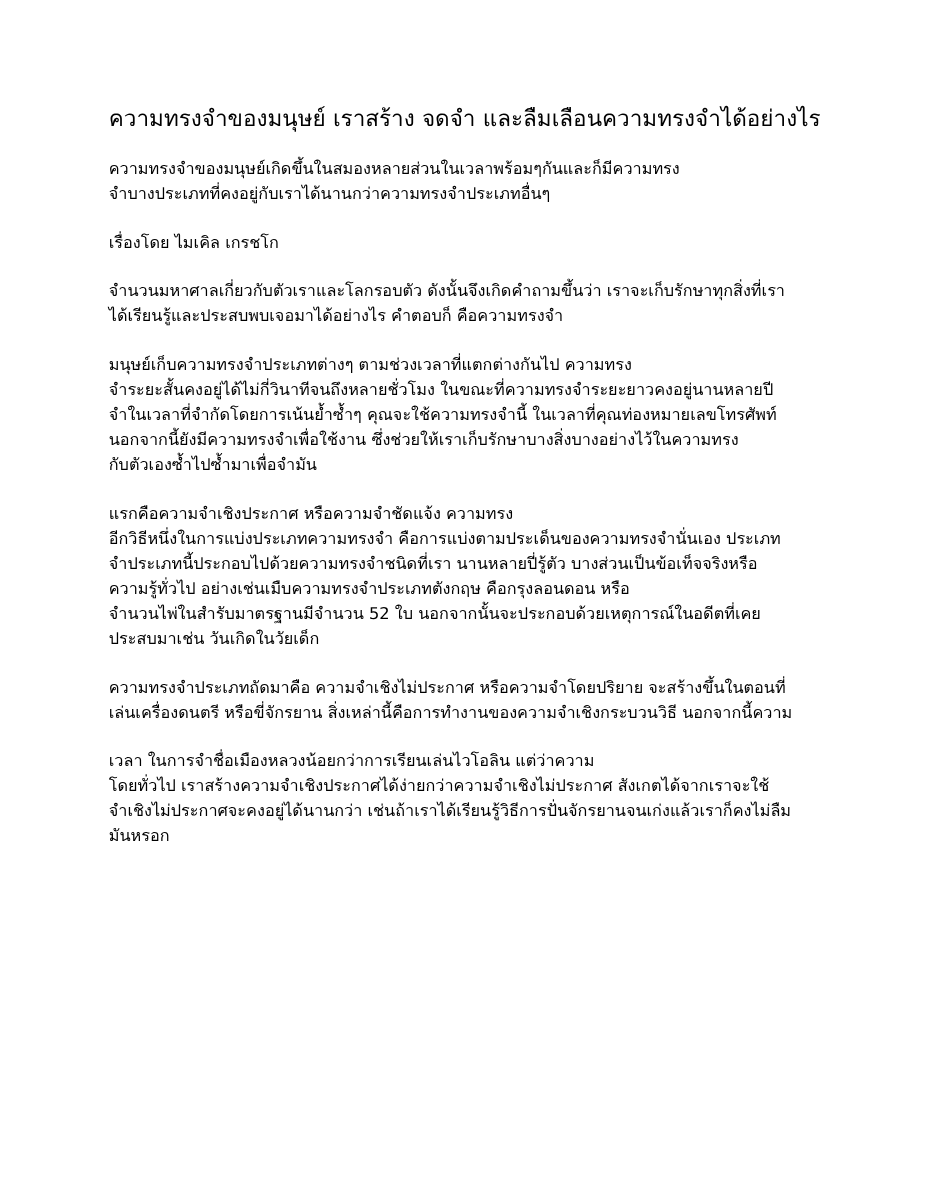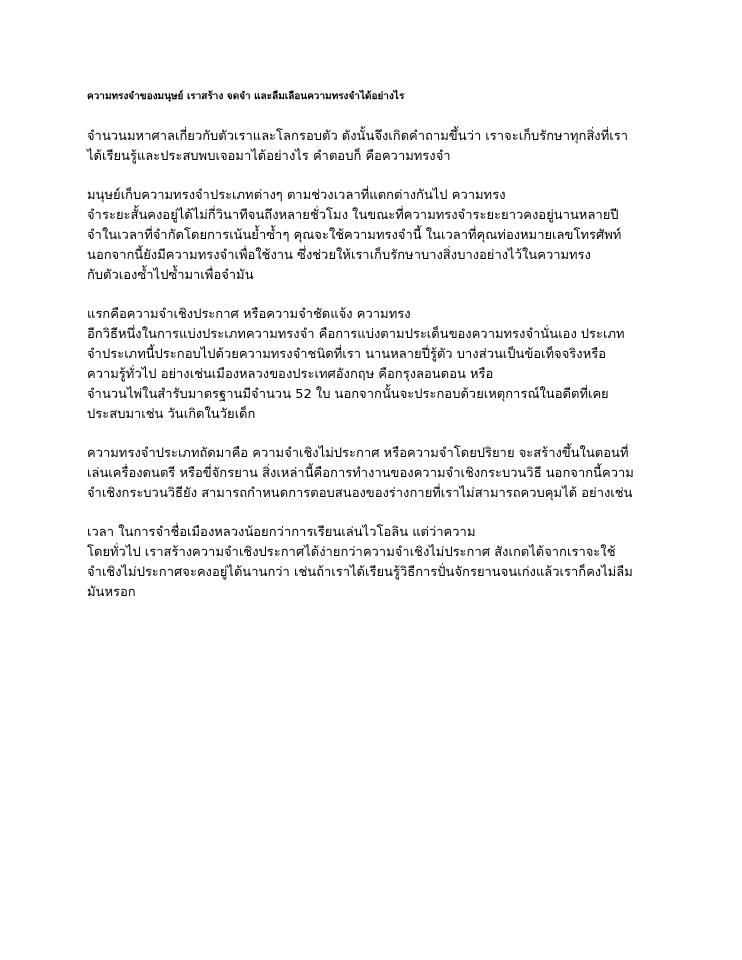--- a/index.html
+++ b/index.html
@@ -1,56 +1,62 @@
 <!DOCTYPE html>
 <html><head>
   <meta charset="utf-8">
   <style>
     html, body { margin: 0; padding: 0; background: #ffffff; }
     body { width: 742px; height: 960px; position: relative; overflow: hidden;
            font-family: "DejaVu Sans", "Liberation Sans", sans-serif; color: #000; }
     .page { position: absolute; left: 87px; top: 86px; width: 580px; }
-    .title { font-size: 10px; font-weight: bold; line-height: 20px; margin: 0 0 20px 0; white-space: nowrap; }
+    .title { font-size: 18px; font-weight: normal; line-height: 20px; margin: 0 0 20px 0; white-space: nowrap; }
     .para { font-size: 13px; line-height: 20px; margin: 0 0 19px 0; }
     .line { display: block; white-space: nowrap; }
   </style>
 </head>
 <body>
 
 <div class="page">
   <h1 class="title">ความทรงจำของมนุษย์ เราสร้าง จดจำ และลืมเลือนความทรงจำได้อย่างไร</h1>
 
+  <p class="para">
+    <span class="line">ความทรงจำของมนุษย์เกิดขึ้นในสมองหลายส่วนในเวลาพร้อมๆกันและก็มีความทรง</span>
+    <span class="line">จำบางประเภทที่คงอยู่กับเราได้นานกว่าความทรงจำประเภทอื่นๆ</span>
+  </p>
 
+  <p class="para">
+    <span class="line">เรื่องโดย ไมเคิล เกรชโก</span>
+  </p>
 
   <p class="para">
     <span class="line">จำนวนมหาศาลเกี่ยวกับตัวเราและโลกรอบตัว ดังนั้นจึงเกิดคำถามขึ้นว่า เราจะเก็บรักษาทุกสิ่งที่เรา</span>
     <span class="line">ได้เรียนรู้และประสบพบเจอมาได้อย่างไร คำตอบก็ คือความทรงจำ</span>
   </p>
 
   <p class="para">
     <span class="line">มนุษย์เก็บความทรงจำประเภทต่างๆ ตามช่วงเวลาที่แตกต่างกันไป ความทรง</span>
     <span class="line">จำระยะสั้นคงอยู่ได้ไม่กี่วินาทีจนถึงหลายชั่วโมง ในขณะที่ความทรงจำระยะยาวคงอยู่นานหลายปี</span>
     <span class="line">จำในเวลาที่จำกัดโดยการเน้นย้ำซ้ำๆ คุณจะใช้ความทรงจำนี้ ในเวลาที่คุณท่องหมายเลขโทรศัพท์</span>
     <span class="line">นอกจากนี้ยังมีความทรงจำเพื่อใช้งาน ซึ่งช่วยให้เราเก็บรักษาบางสิ่งบางอย่างไว้ในความทรง</span>
     <span class="line">กับตัวเองซ้ำไปซ้ำมาเพื่อจำมัน</span>
   </p>
 
   <p class="para">
     <span class="line">แรกคือความจำเชิงประกาศ หรือความจำชัดแจ้ง ความทรง</span>
     <span class="line">อีกวิธีหนึ่งในการแบ่งประเภทความทรงจำ คือการแบ่งตามประเด็นของความทรงจำนั่นเอง ประเภท</span>
     <span class="line">จำประเภทนี้ประกอบไปด้วยความทรงจำชนิดที่เรา นานหลายปี่รู้ตัว บางส่วนเป็นข้อเท็จจริงหรือ</span>
-    <span class="line">ความรู้ทั่วไป อย่างเช่นเมืองหลวงของประเทศอังกฤษ คือกรุงลอนดอน หรือ</span>
+    <span class="line">ความรู้ทั่วไป อย่างเช่นเมืบความทรงจำประเภทตังกฤษ คือกรุงลอนดอน หรือ</span>
     <span class="line">จำนวนไพ่ในสำรับมาตรฐานมีจำนวน 52 ใบ นอกจากนั้นจะประกอบด้วยเหตุการณ์ในอดีตที่เคย</span>
     <span class="line">ประสบมาเช่น วันเกิดในวัยเด็ก</span>
   </p>
 
   <p class="para">
     <span class="line">ความทรงจำประเภทถัดมาคือ ความจำเชิงไม่ประกาศ หรือความจำโดยปริยาย จะสร้างขึ้นในตอนที่</span>
     <span class="line">เล่นเครื่องดนตรี หรือขี่จักรยาน สิ่งเหล่านี้คือการทำงานของความจำเชิงกระบวนวิธี นอกจากนี้ความ</span>
-    <span class="line">จำเชิงกระบวนวิธียัง สามารถกำหนดการตอบสนองของร่างกายที่เราไม่สามารถควบคุมได้ อย่างเช่น</span>
   </p>
 
   <p class="para">
     <span class="line">เวลา ในการจำชื่อเมืองหลวงน้อยกว่าการเรียนเล่นไวโอลิน แต่ว่าความ</span>
     <span class="line">โดยทั่วไป เราสร้างความจำเชิงประกาศได้ง่ายกว่าความจำเชิงไม่ประกาศ สังเกตได้จากเราจะใช้</span>
     <span class="line">จำเชิงไม่ประกาศจะคงอยู่ได้นานกว่า เช่นถ้าเราได้เรียนรู้วิธีการปั่นจักรยานจนเก่งแล้วเราก็คงไม่ลืม</span>
     <span class="line">มันหรอก</span>
   </p>
 </div>
 

